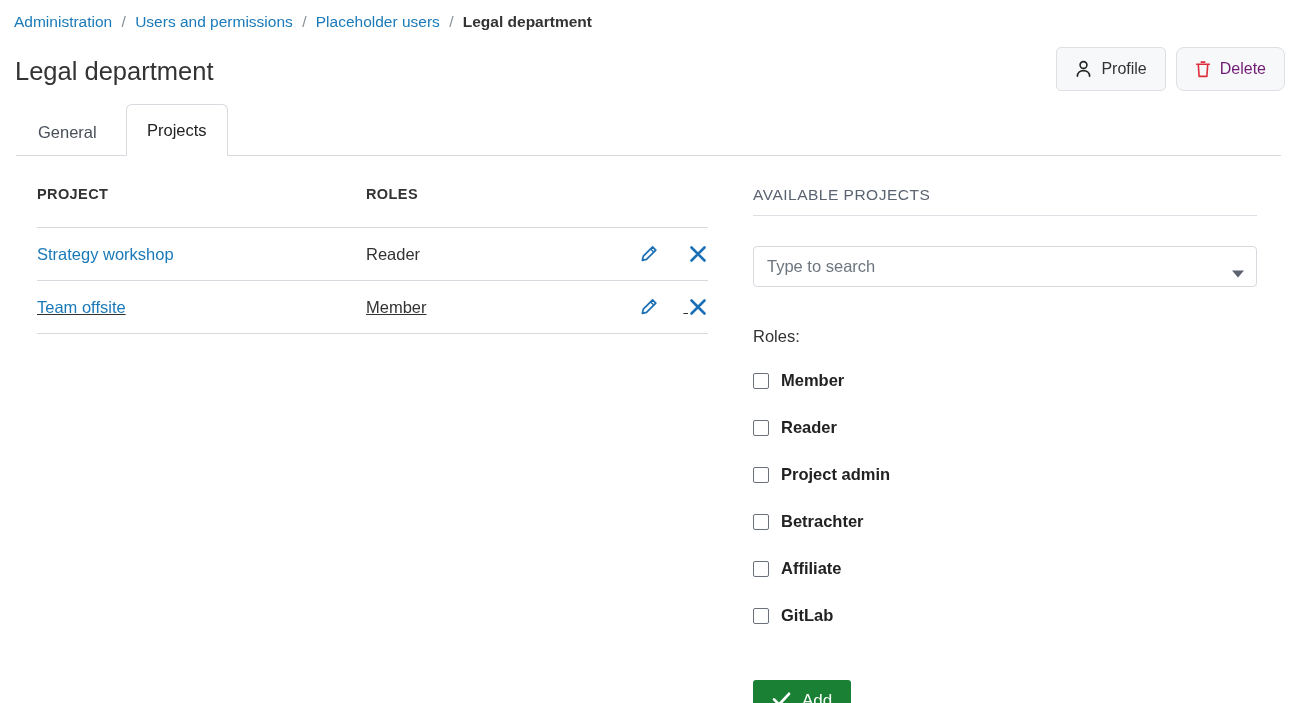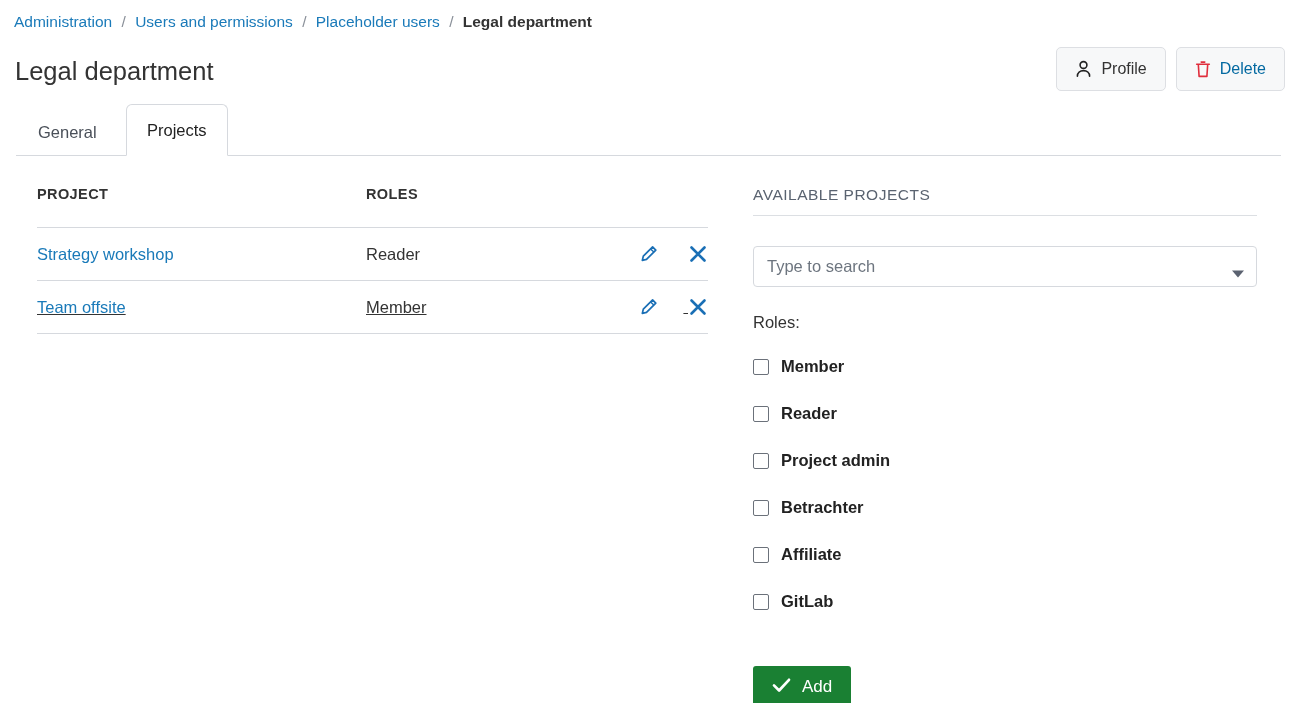--- a/index.html
+++ b/index.html
@@ -59,21 +59,21 @@
     height: 44px;
     padding: 0 18px;
     border: 1px solid #dddfe3;
     border-radius: 5px;
     background: #f7f8f9;
     font-size: 16px;
     cursor: pointer;
     font-family: "Liberation Sans", sans-serif;
   }
   .hbtn.profile { color: #333333; }
-  .hbtn.delete  { color: #0369a1; }
+  .hbtn.delete  { color: #701a75; border-radius: 8px; }
   .hbtn svg { display: block; }
 
   
   .tabbar {
     position: absolute;
     left: 0; top: 104px;
     width: 1297px;
     height: 52px;
   }
   .tabbar .underline {
@@ -196,21 +196,21 @@
     position: absolute;
     right: 13px; top: 50%;
     transform: translateY(-50%);
     width: 0; height: 0;
     border-left: 6px solid transparent;
     border-right: 6px solid transparent;
     border-top: 7px solid #5b6270;
     pointer-events: none;
   }
   .roles-label {
-    margin-top: 12px;
+    margin-top: 26px;
     font-size: 16.5px;
     color: #333333;
   }
   .role-list { margin-top: 11px; }
   .role-item {
     display: flex;
     align-items: center;
     height: 47px;
     cursor: pointer;
   }

